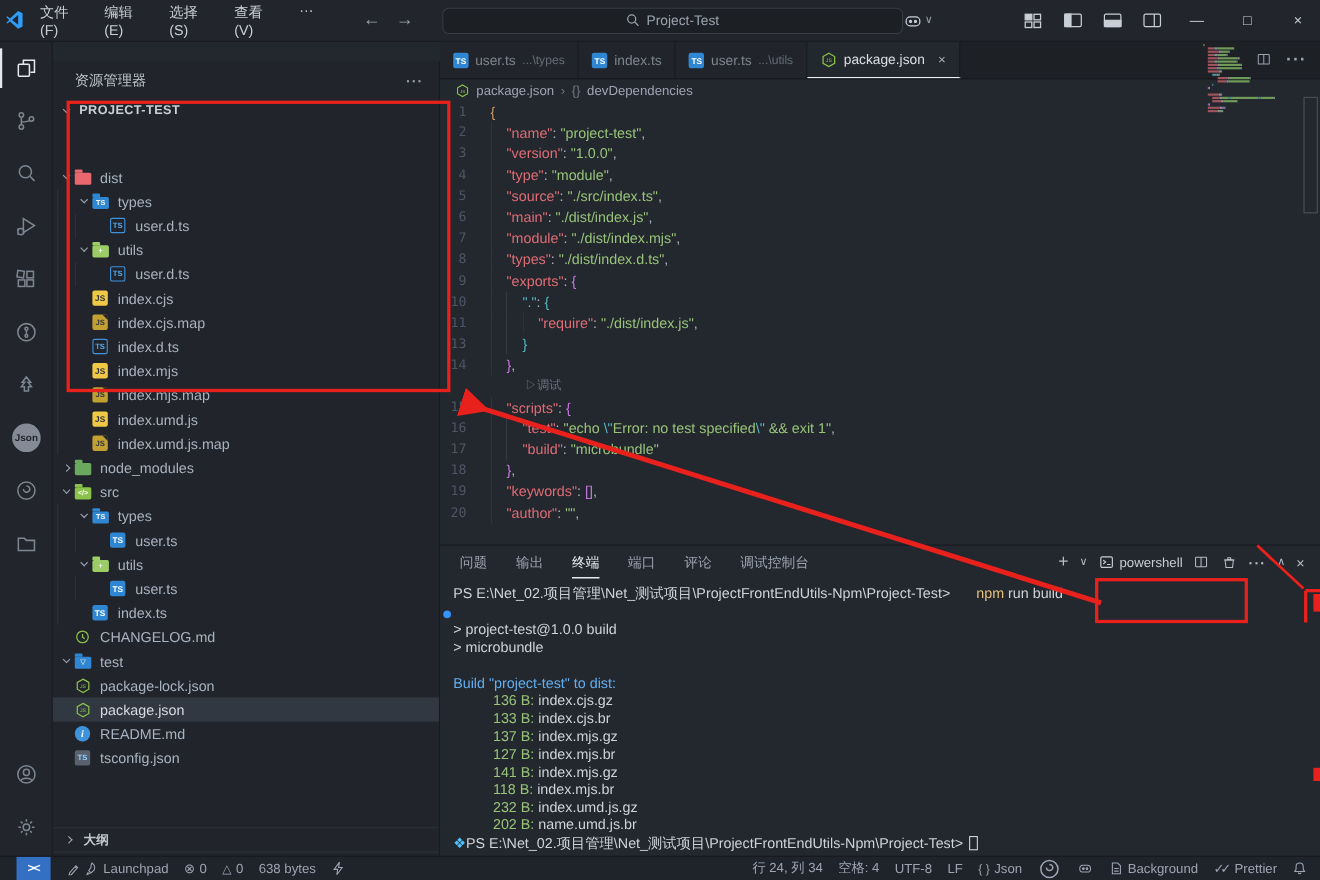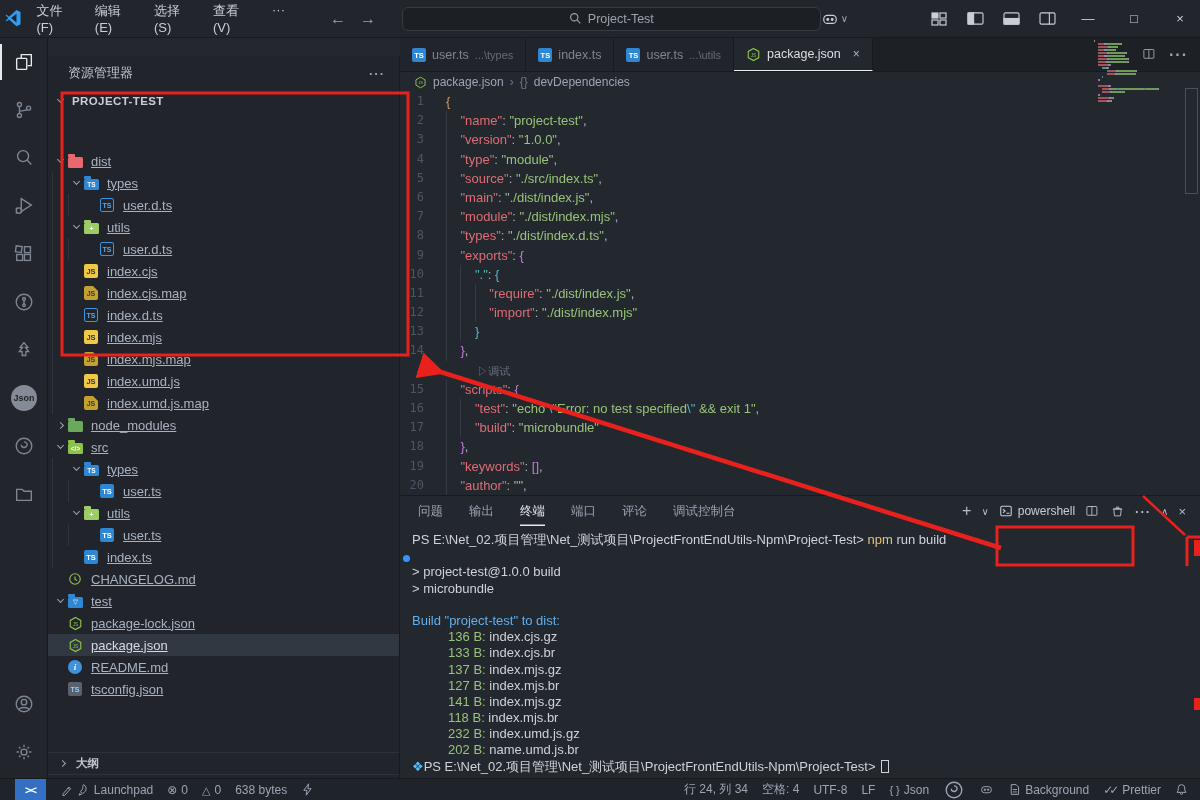--- a/index.html
+++ b/index.html
@@ -35,21 +35,21 @@
   .sb-project{height:22px;display:flex;align-items:center;gap:4px;padding-left:4px;font-size:11.5px;font-weight:bold;color:#c9ced6;letter-spacing:.4px;}
   .tree{position:absolute;top:94px;left:0;right:0;}
   .trow{height:22px;display:flex;align-items:center;font-size:13px;color:#a9b2c0;padding-left:4px;}
   .trow.selected{background:#323842;color:#d7dae0;}
   .tg{width:16px;height:22px;flex:0 0 16px;box-shadow:inset 1px 0 0 #2e333c;}
   .chev{width:16px;flex:0 0 16px;display:flex;align-items:center;justify-content:center;}
   .cv{width:5px;height:5px;border-right:1.4px solid #9aa3b0;border-bottom:1.4px solid #9aa3b0;}
   .cv.open{transform:rotate(45deg);margin-top:-3px;}
   .cv.closed{transform:rotate(-45deg);}
   .ticon{width:18px;flex:0 0 18px;display:flex;align-items:center;justify-content:flex-start;margin-right:5px;position:relative;}
-  .tlabel{white-space:nowrap;text-decoration:underline;}
+  .tlabel{white-space:nowrap;}
   .sb-bottom{position:absolute;left:0;right:0;}
   .sb-sect{height:22px;display:flex;align-items:center;gap:6px;border-top:1px solid #2c313a;font-size:11.5px;font-weight:bold;color:#c0c6cf;padding-left:6px;}
 
   
   .fic{display:inline-flex;align-items:center;justify-content:center;font-weight:bold;}
   .fi-ts{width:14px;height:14px;border-radius:2px;background:#2f86d2;color:#fff;font-size:7.5px;}
   .fi-tsd{width:14px;height:14px;border-radius:2px;border:1.3px solid #3f93dc;color:#58a6e8;font-size:7px;background:transparent;}
   .fi-js{width:14px;height:14px;border-radius:2px;background:#efc945;color:#2d3239;font-size:7.5px;}
   .fi-map{width:14px;height:14px;border-radius:2px;background:#c2a032;color:#33383f;font-size:7px;position:relative;}
   .fi-map::after{content:"";position:absolute;right:0;top:0;border-style:solid;border-width:0 5px 5px 0;border-color:transparent #21252b transparent transparent;}
@@ -90,21 +90,21 @@
 
   
   .panel{position:absolute;left:400px;top:495px;width:800px;height:283px;background:#23272e;border-top:1px solid #181a1f;}
   .ptabs{height:30px;display:flex;align-items:center;gap:26px;padding-left:18px;font-size:12.5px;color:#9aa3b0;}
   .ptab{height:30px;display:flex;align-items:center;}
   .ptab.active{color:#e6e9ee;box-shadow:inset 0 -1.5px 0 #e6e9ee;}
   .pactions{margin-left:auto;display:flex;align-items:center;gap:10px;padding-right:14px;color:#b6bdc9;font-size:13px;}
   .shell-label{display:flex;align-items:center;gap:5px;font-size:12px;color:#c9ced6;}
   .terminal{position:absolute;top:32px;left:0;right:0;bottom:0;padding:4px 0 0 12px;}
   .tl{height:16.2px;line-height:16.2px;font-size:13px;white-space:pre;font-family:"DejaVu Sans Mono",monospace;color:#cfd2d8;}
-  .t-p{color:#cfd2d8;} .t-y{color:#e5c07b;} .t-b{color:#61afef;} .t-g{color:#98c379;} .t-c{color:#4fc1ff;}
+  .t-p{color:#cfd2d8;} .t-y{color:#e5c07b;margin-left:20px;} .t-b{color:#61afef;} .t-g{color:#98c379;} .t-c{color:#4fc1ff;}
   .t-cursor{display:inline-block;width:8px;height:13px;border:1px solid #cfd2d8;vertical-align:-2px;margin-left:2px;}
   .cmd-dot{position:absolute;left:3px;top:59px;width:7px;height:7px;border-radius:50%;background:#3794ff;}
 
   
   .statusbar{position:absolute;left:0;top:778px;width:1200px;height:22px;background:#1f232a;display:flex;align-items:center;font-size:12px;color:#9da5b4;border-top:1px solid #181a1f;}
   .sb-left,.sb-right{display:flex;align-items:center;height:100%;}
   .sb-left{gap:14px;}
   .sb-right{margin-left:auto;gap:14px;padding-right:12px;}
   .st-item{display:flex;align-items:center;gap:4px;height:100%;}
   .st-remote{background:#3370c4;color:#fff;font-weight:bold;font-size:11px;padding:0 10px;margin-left:15px;letter-spacing:-1px;}
@@ -605,21 +605,20 @@
         <div class="cl"><span class="ln">2</span><span class="lc"><span class="g4">    </span><span class="tk-k">"name"</span><span class="tk-p">: </span><span class="tk-s">"project-test"</span><span class="tk-p">,</span></span></div>
         <div class="cl"><span class="ln">3</span><span class="lc"><span class="g4">    </span><span class="tk-k">"version"</span><span class="tk-p">: </span><span class="tk-s">"1.0.0"</span><span class="tk-p">,</span></span></div>
         <div class="cl"><span class="ln">4</span><span class="lc"><span class="g4">    </span><span class="tk-k">"type"</span><span class="tk-p">: </span><span class="tk-s">"module"</span><span class="tk-p">,</span></span></div>
         <div class="cl"><span class="ln">5</span><span class="lc"><span class="g4">    </span><span class="tk-k">"source"</span><span class="tk-p">: </span><span class="tk-s">"./src/index.ts"</span><span class="tk-p">,</span></span></div>
         <div class="cl"><span class="ln">6</span><span class="lc"><span class="g4">    </span><span class="tk-k">"main"</span><span class="tk-p">: </span><span class="tk-s">"./dist/index.js"</span><span class="tk-p">,</span></span></div>
         <div class="cl"><span class="ln">7</span><span class="lc"><span class="g4">    </span><span class="tk-k">"module"</span><span class="tk-p">: </span><span class="tk-s">"./dist/index.mjs"</span><span class="tk-p">,</span></span></div>
         <div class="cl"><span class="ln">8</span><span class="lc"><span class="g4">    </span><span class="tk-k">"types"</span><span class="tk-p">: </span><span class="tk-s">"./dist/index.d.ts"</span><span class="tk-p">,</span></span></div>
         <div class="cl"><span class="ln">9</span><span class="lc"><span class="g4">    </span><span class="tk-k">"exports"</span><span class="tk-p">: </span><span class="tk-2">{</span></span></div>
         <div class="cl"><span class="ln">10</span><span class="lc"><span class="g4">    </span><span class="g4">    </span><span class="tk-3">"."</span><span class="tk-p">: </span><span class="tk-3">{</span></span></div>
         <div class="cl"><span class="ln">11</span><span class="lc"><span class="g4">    </span><span class="g4">    </span><span class="g4">    </span><span class="tk-k">"require"</span><span class="tk-p">: </span><span class="tk-s">"./dist/index.js"</span><span class="tk-p">,</span></span></div>
-        <div class="cl"><span class="ln">12</span><span class="lc"><span class="g4">    </span><span class="g4">    </span><span class="g4">    </span><span class="tk-k">"import"</span><span class="tk-p">: </span><span class="tk-s">"./dist/index.mjs"</span></span></div>
         <div class="cl"><span class="ln">13</span><span class="lc"><span class="g4">    </span><span class="g4">    </span><span class="tk-3">}</span></span></div>
         <div class="cl"><span class="ln">14</span><span class="lc"><span class="g4">    </span><span class="tk-2">}</span><span class="tk-p">,</span></span></div>
         <div class="cl"><span class="ln"></span><span class="lc">    <span class="lens-text">▷调试</span></span></div>
         <div class="cl"><span class="ln">15</span><span class="lc"><span class="g4">    </span><span class="tk-k">"scripts"</span><span class="tk-p">: </span><span class="tk-2">{</span></span></div>
         <div class="cl"><span class="ln">16</span><span class="lc"><span class="g4">    </span><span class="g4">    </span><span class="tk-k">"test"</span><span class="tk-p">: </span><span class="tk-s">"echo </span><span class="tk-e">\"</span><span class="tk-s">Error: no test specified</span><span class="tk-e">\"</span><span class="tk-s"> &amp;&amp; exit 1"</span><span class="tk-p">,</span></span></div>
         <div class="cl"><span class="ln">17</span><span class="lc"><span class="g4">    </span><span class="g4">    </span><span class="tk-k">"build"</span><span class="tk-p">: </span><span class="tk-s">"microbundle"</span></span></div>
         <div class="cl"><span class="ln">18</span><span class="lc"><span class="g4">    </span><span class="tk-2">}</span><span class="tk-p">,</span></span></div>
         <div class="cl"><span class="ln">19</span><span class="lc"><span class="g4">    </span><span class="tk-k">"keywords"</span><span class="tk-p">: </span><span class="tk-2">[]</span><span class="tk-p">,</span></span></div>
         <div class="cl"><span class="ln">20</span><span class="lc"><span class="g4">    </span><span class="tk-k">"author"</span><span class="tk-p">: </span><span class="tk-s">""</span><span class="tk-p">,</span></span></div>
       </div>

